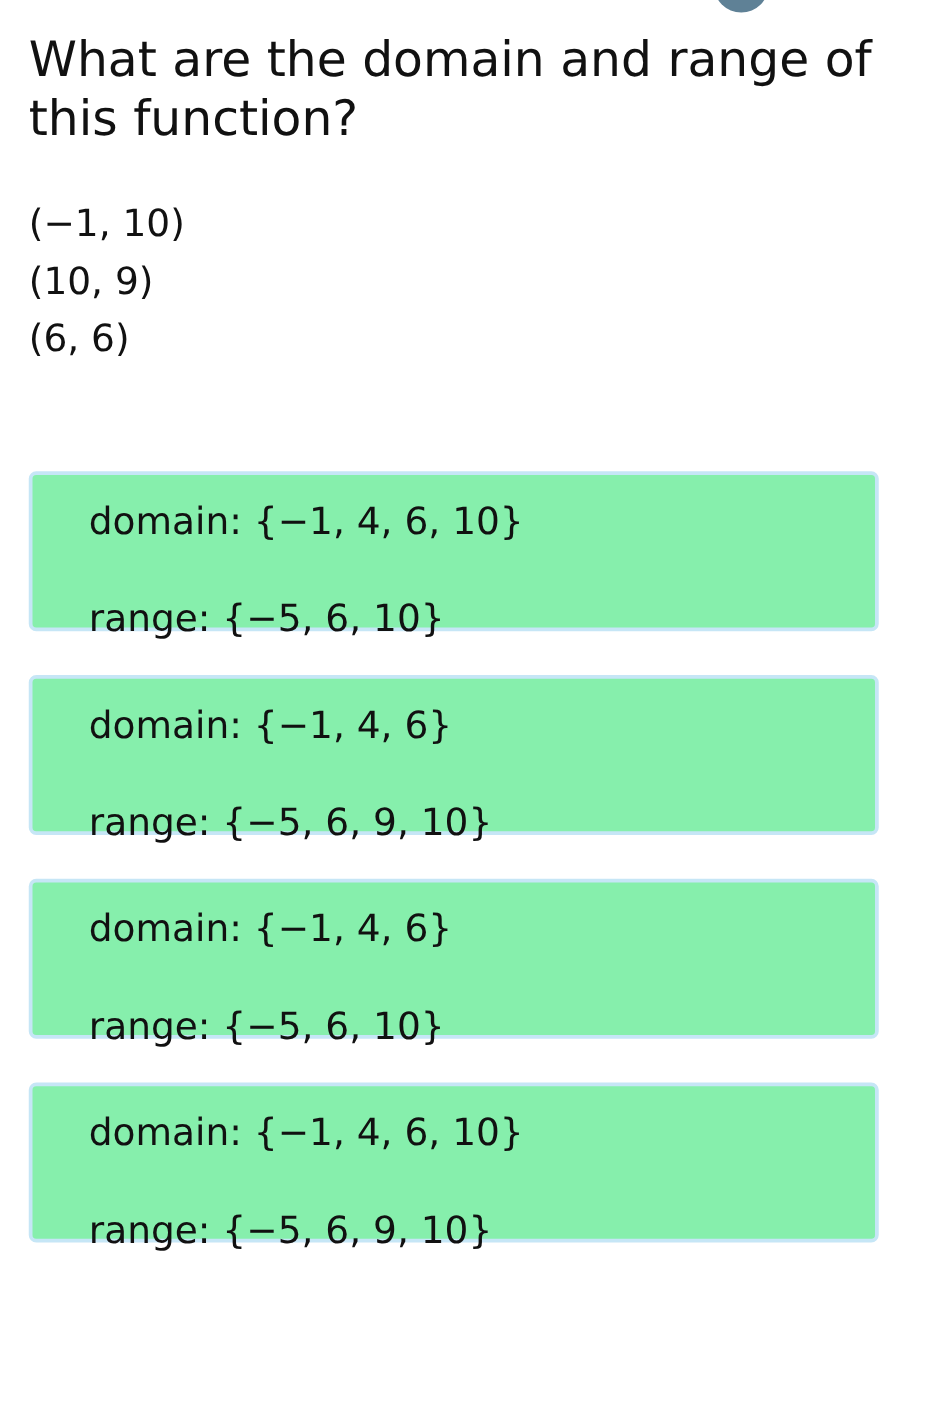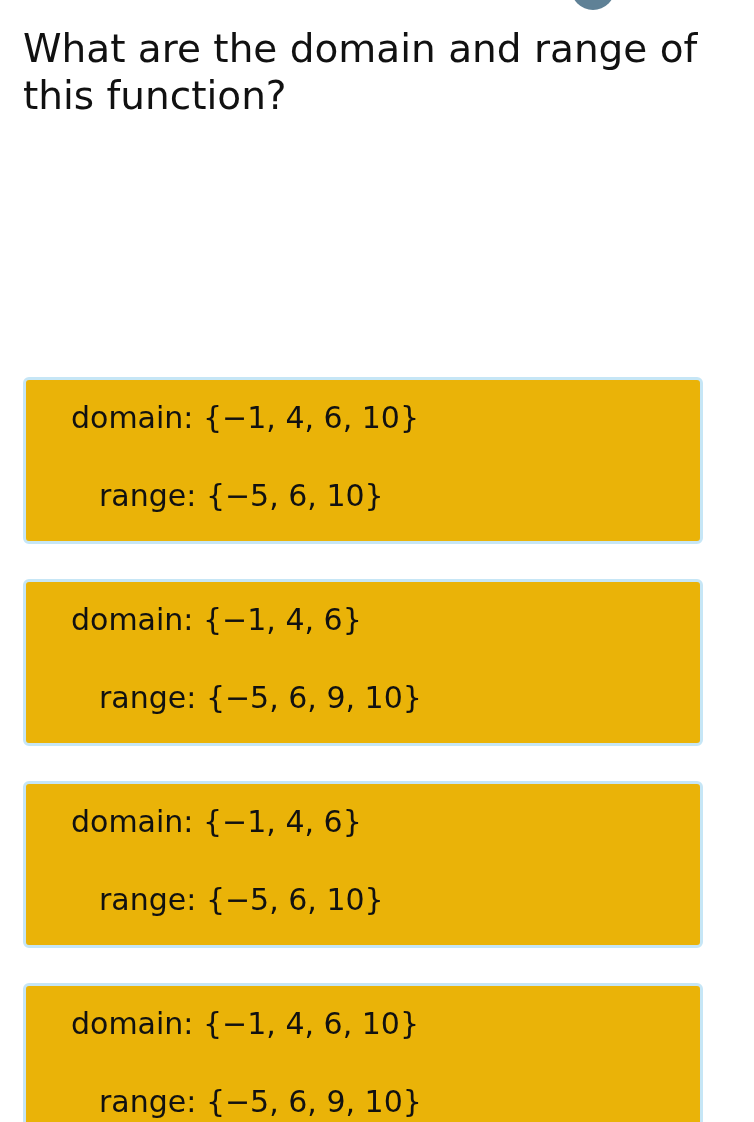--- a/index.html
+++ b/index.html
@@ -53,53 +53,55 @@
   }
   .choices {
     position: absolute;
     left: 23px;
     top: 377px;
     width: 680px;
   }
   .choice {
     box-sizing: border-box;
     width: 680px;
-    height: 167px;
+    height: 128px;
     border: 3px solid #c6e6f6;
     border-radius: 6px;
-    background: #eab308;
+    background: #86efac;
     margin-bottom: 35px;
     padding: 18px 0 0 45px;
     cursor: pointer;
     font-family: "DejaVu Sans", sans-serif;
     font-size: 30px;
     color: #111;
   }
   .choice .line {
     display: block;
     height: 40px;
     line-height: 40px;
     white-space: pre;
   }
   .choice .line + .line {
     margin-top: 38px;
-    margin-left: 28px;
   }
   .choice .set {
     font-family: "DejaVu Sans", sans-serif;
   }
 </style>
 </head>
 <body>
 
 <div class="avatar-circle"></div>
 
 <h1 class="question">What are the domain and range of this function?</h1>
 
 <ul class="pairs">
+  <li>(−1, 10)</li>
+  <li>(10, 9)</li>
+  <li>(6, 6)</li>
 </ul>
 
 <div class="choices">
   <div class="choice">
     <span class="line"><span>domain:</span> <span class="set">{−1, 4, 6, 10}</span></span>
     <span class="line"><span>range:</span> <span class="set">{−5, 6, 10}</span></span>
   </div>
   <div class="choice">
     <span class="line"><span>domain:</span> <span class="set">{−1, 4, 6}</span></span>
     <span class="line"><span>range:</span> <span class="set">{−5, 6, 9, 10}</span></span>

